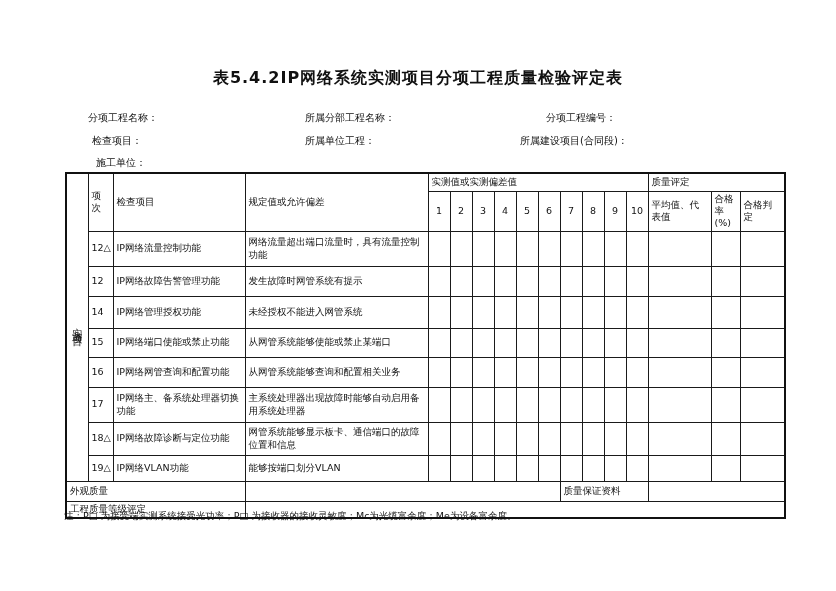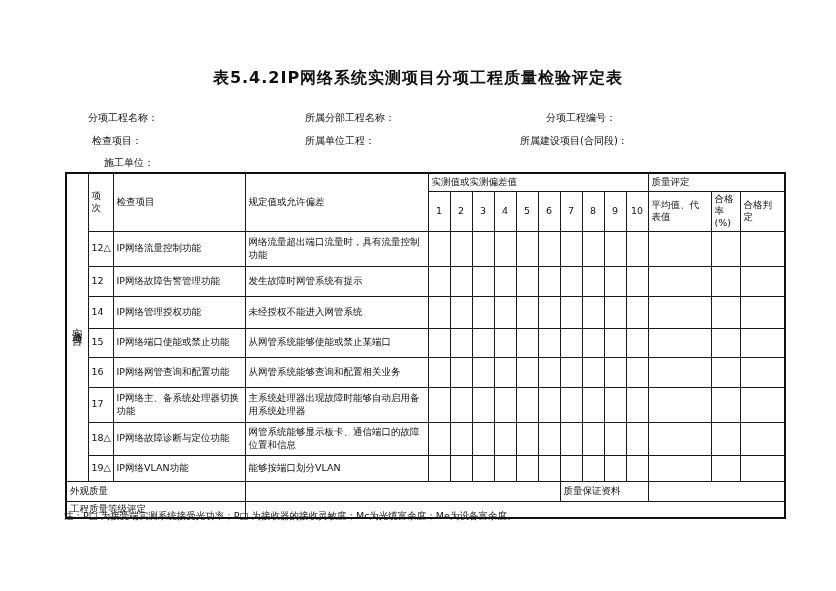--- a/index.html
+++ b/index.html
@@ -67,21 +67,21 @@
 <div class="page">
 
   <div class="doc-title">表5.4.2IP网络系统实测项目分项工程质量检验评定表</div>
 
   <div class="meta-field" style="top:111px; left:88px;">分项工程名称：</div>
   <div class="meta-field" style="top:111px; left:305px;">所属分部工程名称：</div>
   <div class="meta-field" style="top:111px; left:546px;">分项工程编号：</div>
   <div class="meta-field" style="top:134px; left:92px;">检查项目：</div>
   <div class="meta-field" style="top:134px; left:305px;">所属单位工程：</div>
   <div class="meta-field" style="top:134px; left:520px;">所属建设项目(合同段)：</div>
-  <div class="meta-field" style="top:156px; left:104px;">施工单位：</div>
+  <div class="meta-field" style="top:156px; left:96px;">施工单位：</div>
 
   <table class="main">
     <colgroup>
       <col style="width:22px">
         <col style="width:25px">
         <col style="width:132px">
         <col style="width:183px">
       <col style="width:22px">
         <col style="width:22px">
         <col style="width:22px">

